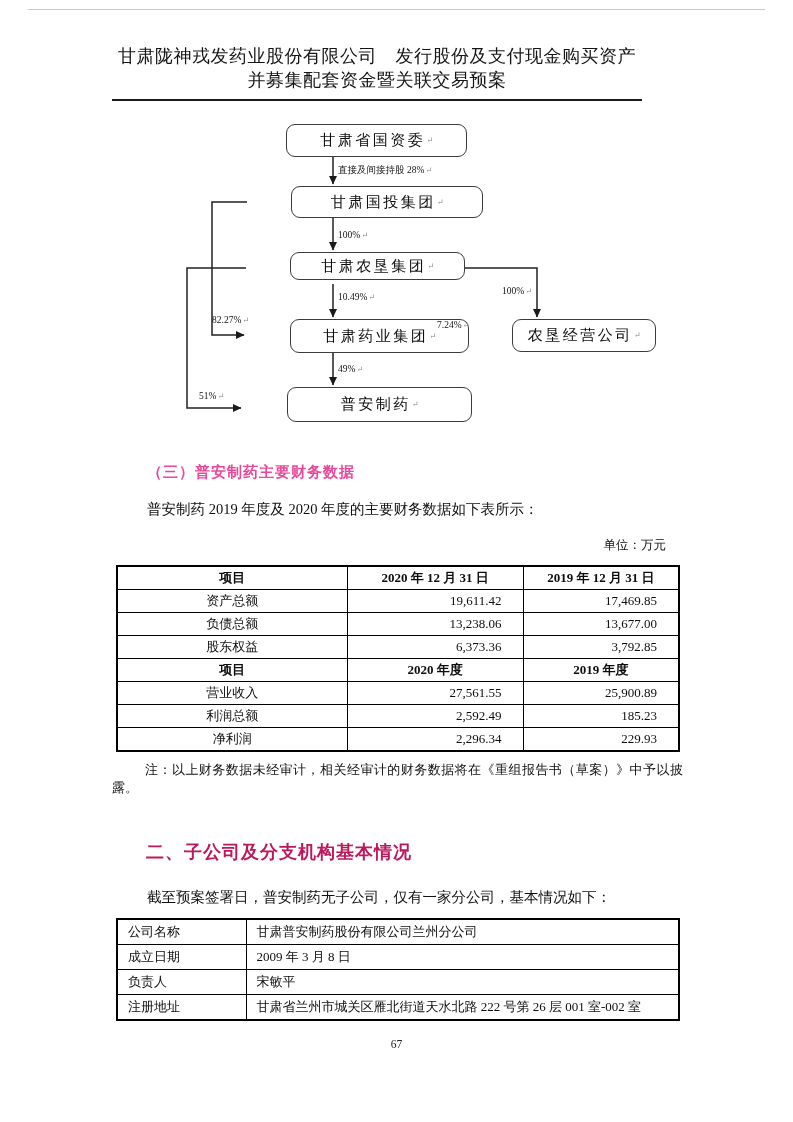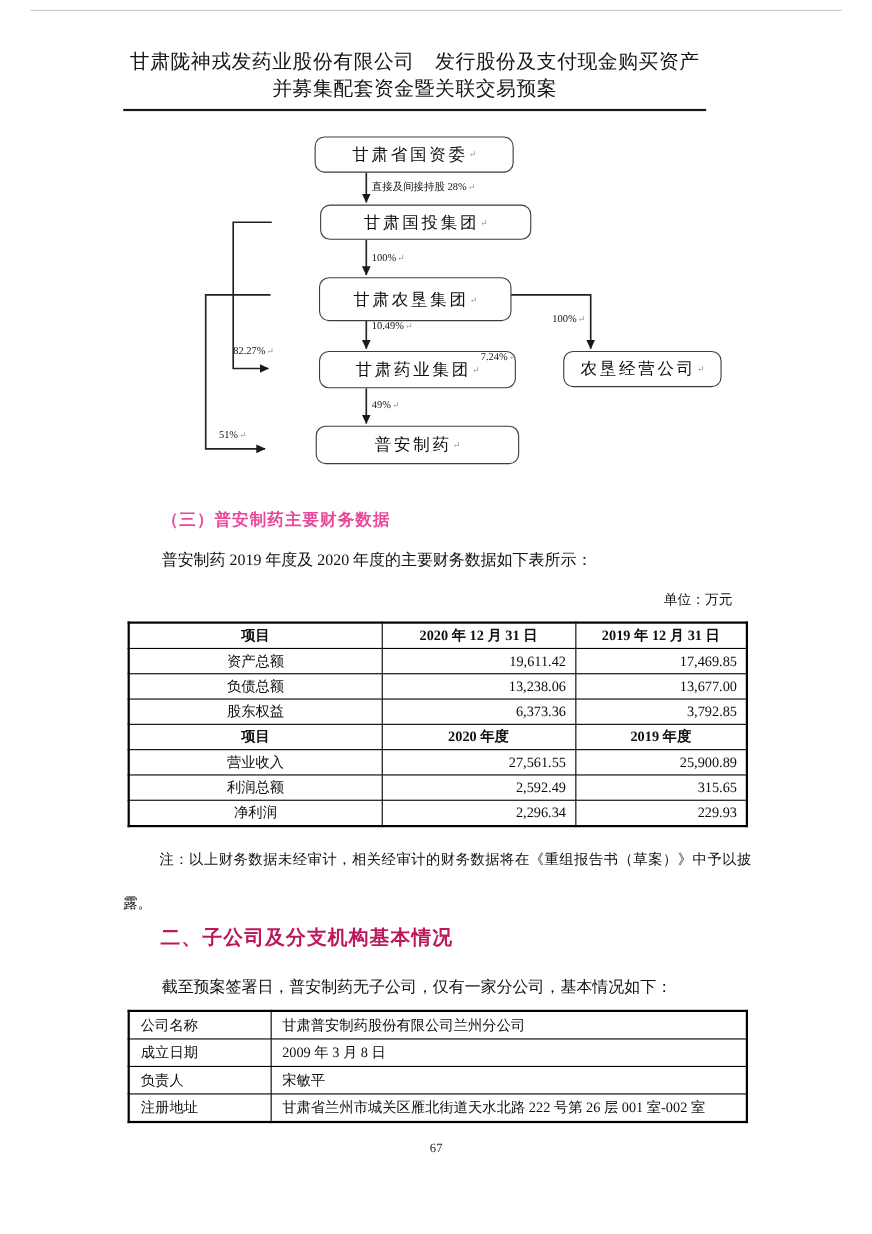--- a/index.html
+++ b/index.html
@@ -25,33 +25,33 @@
   
   .sec3-heading{
     position:absolute;left:147px;top:463px;font-size:15px;font-weight:bold;
     font-family:"Liberation Sans","DejaVu Sans",sans-serif;letter-spacing:1px;color:#ec4899;
   }
   .para{position:absolute;left:113px;width:568px;font-size:14.5px;color:#101010;}
   .para.indent{text-indent:34px;}
   .intro-fin{top:500px;}
   .unit-line{position:absolute;left:113px;top:537px;width:553px;text-align:right;font-size:12.5px;color:#101010;}
   .note{
-    position:absolute;left:112px;top:761px;width:571px;font-size:13px;line-height:40px;
+    position:absolute;left:112px;top:761px;width:571px;font-size:13px;line-height:18px;
     text-indent:33px;text-align:justify;color:#101010;
   }
   .sec2-heading{
     position:absolute;left:146px;top:840px;font-size:18px;font-weight:bold;
     font-family:"Liberation Sans","DejaVu Sans",sans-serif;letter-spacing:1px;color:#be185d;
   }
   .intro-branch{top:888px;}
   .page-number{position:absolute;left:0;top:1038px;width:793px;text-align:center;font-size:11.5px;color:#222;}
   
   table{border-collapse:collapse;table-layout:fixed;background:#fff;}
   .fin-table{position:absolute;left:116px;top:565px;width:562px;font-size:13px;}
-  .fin-table td{border:1px solid #000;height:22px;padding:0 8px;color:#0e0e0e;overflow:hidden;white-space:nowrap;}
+  .fin-table td{border:1px solid #000;height:22px;padding:0 21px;color:#0e0e0e;overflow:hidden;white-space:nowrap;}
   .fin-table{border:2px solid #000;}
   .fin-table .hdr td{font-weight:bold;text-align:center;}
   .fin-table .item{text-align:center;}
   .fin-table .num{text-align:right;font-family:"Liberation Serif","DejaVu Serif",serif;}
   .branch-table{position:absolute;left:116px;top:918px;width:562px;font-size:13px;border:2px solid #000;}
   .branch-table td{border:1px solid #000;height:24px;padding:0 10px;text-align:left;color:#0e0e0e;overflow:hidden;white-space:nowrap;}
 </style>
 </head>
 <body>
 
@@ -80,21 +80,21 @@
   </svg>
 
   <div class="node" style="left:242px;top:124px;width:181px;height:33px;">
     <span>甘肃省国资委</span>
       <span class="pilcrow">↵</span>
   </div>
   <div class="node" style="left:247px;top:186px;width:192px;height:32px;text-align:right;">
     <span>甘肃国投集团</span>
       <span class="pilcrow">↵</span>
   </div>
-  <div class="node" style="left:246px;top:252px;width:175px;height:40px;">
+  <div class="node" style="left:246px;top:252px;width:175px;height:28px;">
     <span>甘肃农垦集团</span>
       <span class="pilcrow">↵</span>
   </div>
   <div class="node" style="left:246px;top:319px;width:179px;height:34px;">
     <span>甘肃药业集团</span>
       <span class="pilcrow">↵</span>
   </div>
   <div class="node" style="left:468px;top:319px;width:144px;height:33px;">
     <span>农垦经营公司</span>
       <span class="pilcrow">↵</span>
@@ -166,21 +166,21 @@
       <td>2019 年度</td>
     </tr>
     <tr>
       <td class="item">营业收入</td>
       <td class="num">27,561.55</td>
       <td class="num">25,900.89</td>
     </tr>
     <tr>
       <td class="item">利润总额</td>
       <td class="num">2,592.49</td>
-      <td class="num">315.65</td>
+      <td class="num">185.23</td>
     </tr>
     <tr>
       <td class="item">净利润</td>
       <td class="num">2,296.34</td>
       <td class="num">229.93</td>
     </tr>
   </tbody>
     </table>
 
   <div class="note">注：以上财务数据未经审计，相关经审计的财务数据将在《重组报告书（草案）》中予以披露。</div>

